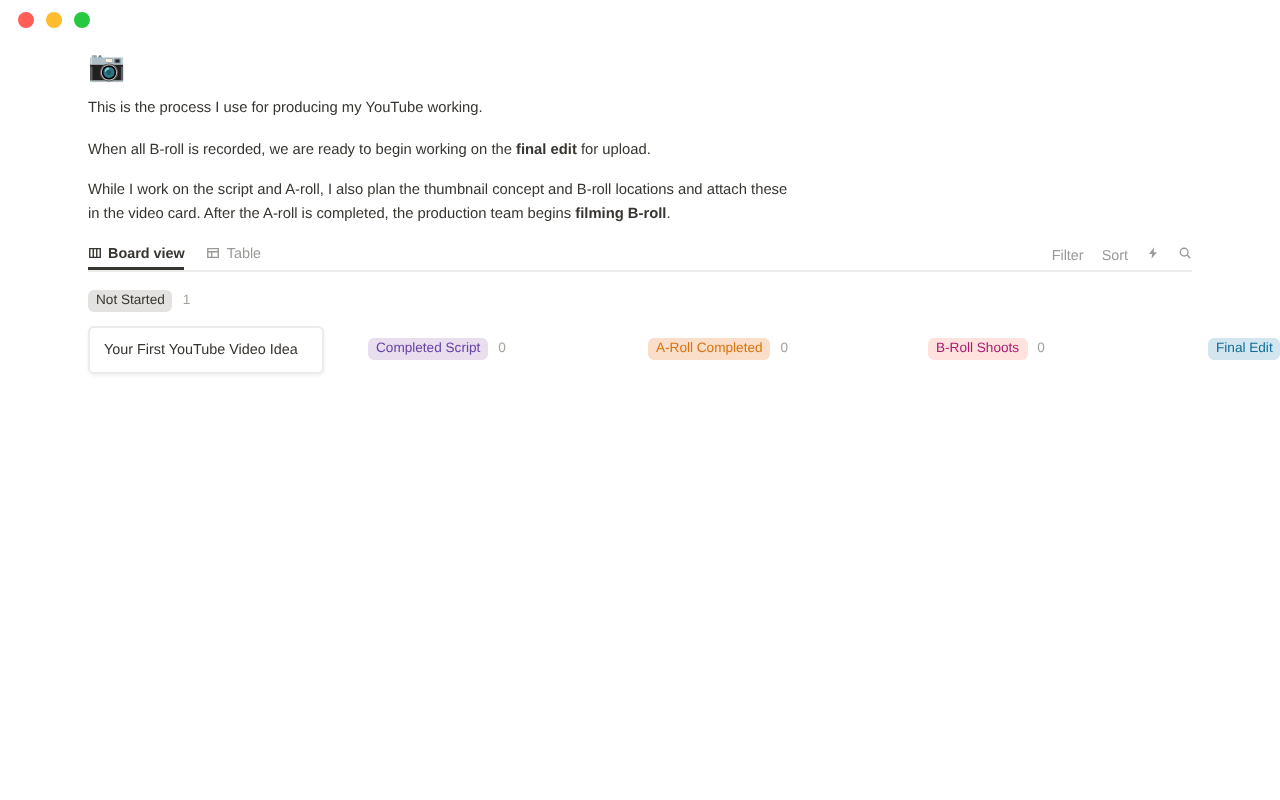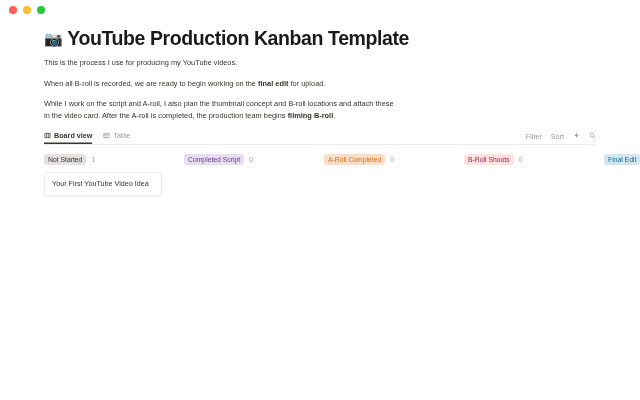--- a/index.html
+++ b/index.html
@@ -83,20 +83,21 @@
     cursor: pointer;
     display: flex;
     align-items: center;
   }
 
   
   .board {
     display: flex;
     margin-top: 9px;
     gap: 16px;
+    align-items: flex-end;
   }
   .column { width: 124px; flex: 0 0 124px; }
   .col-head {
     display: flex;
     align-items: center;
     gap: 5px;
     height: 11px;
     margin-bottom: 7px;
   }
   .chip {
@@ -128,25 +129,24 @@
 <div class="titlebar">
   <span class="dot red"></span>
   <span class="dot yellow"></span>
   <span class="dot green"></span>
 </div>
 
 <div class="page">
 
   <div class="doc-title">
     <span class="emoji">📷</span>
-    <span>YouTube Production Kanban Template</span>
   </div>
 
   <div id="paragraphs">
-      <div class="para"><span>This is the process I use for producing my YouTube videos.</span></div>
+      <div class="para"><span>This is the process I use for producing my YouTube working.</span></div>
       <div class="para"><span>When all B-roll is recorded, we are ready to begin working on the </span><b>final edit</b><span> for upload.</span></div>
       <div class="para"><span>While I work on the script and A-roll, I also plan the thumbnail concept and B-roll locations and attach these in the video card. After the A-roll is completed, the production team begins </span><b>filming B-roll</b><span>.</span></div>
     </div>
 
   <div class="tabs-row">
     <div class="tabs" id="tabs">
         <div class="tab active">
           <span>
             <svg width="7" height="7" viewBox="0 0 16 16" fill="none" stroke="currentColor" stroke-width="1.6">
               <path d="M2 3h12v10H2z M6 3v10 M10 3v10"></path>

